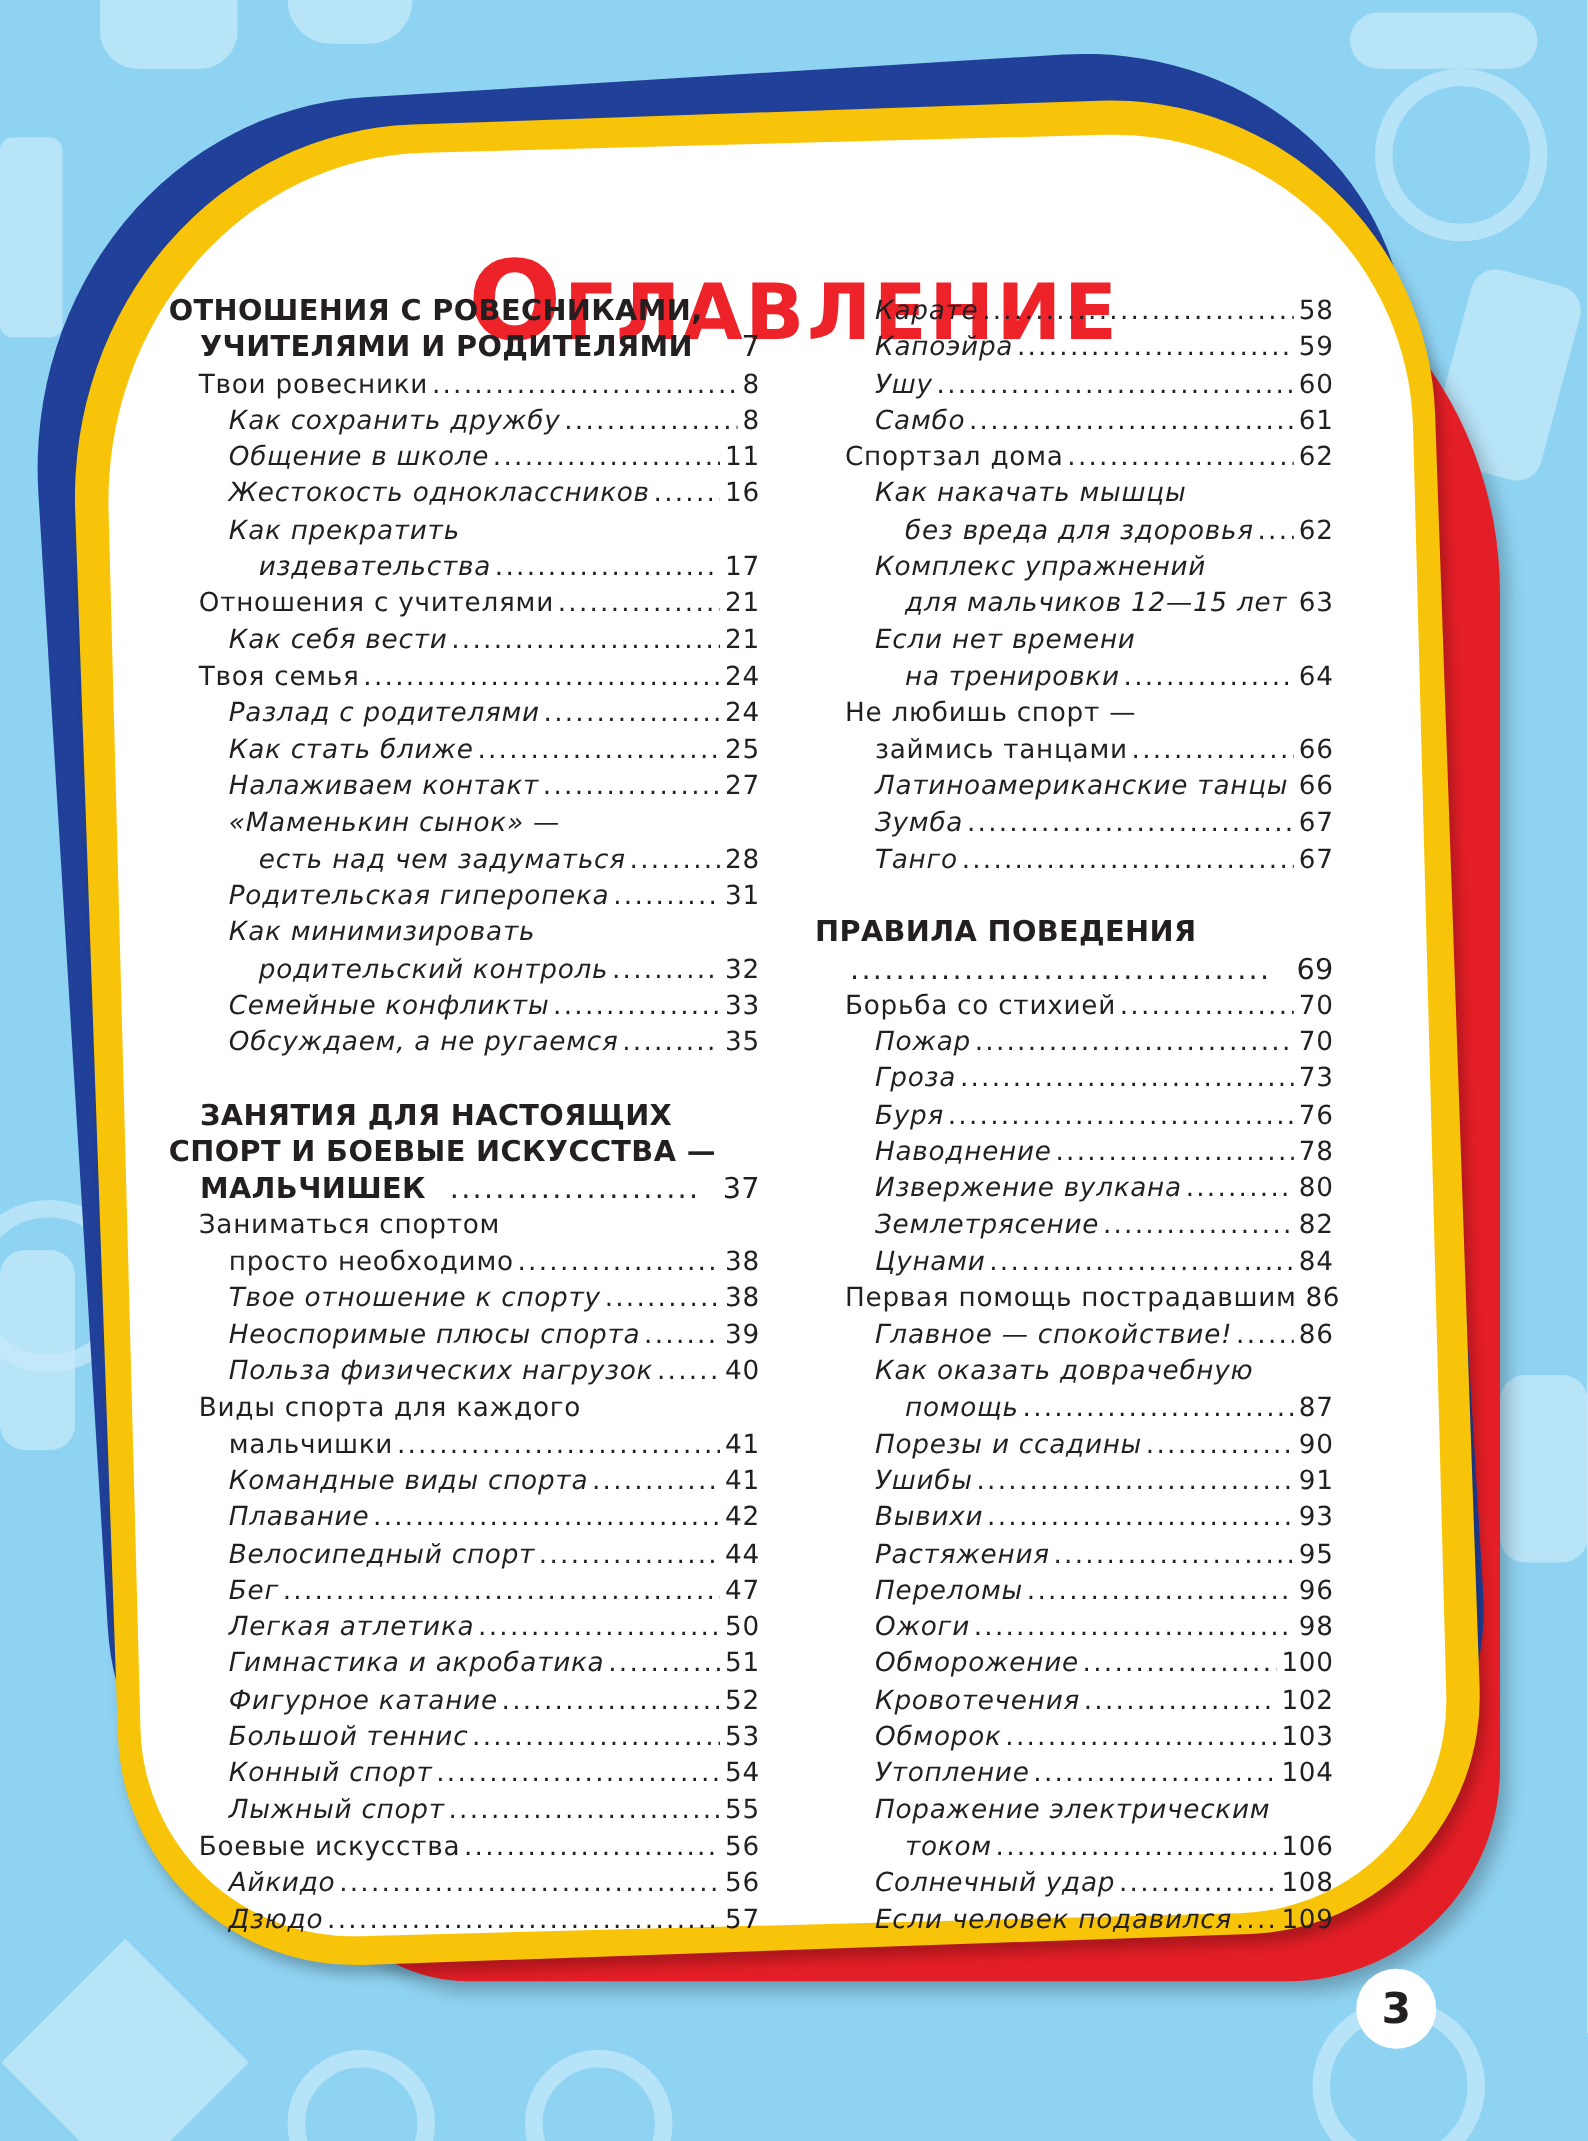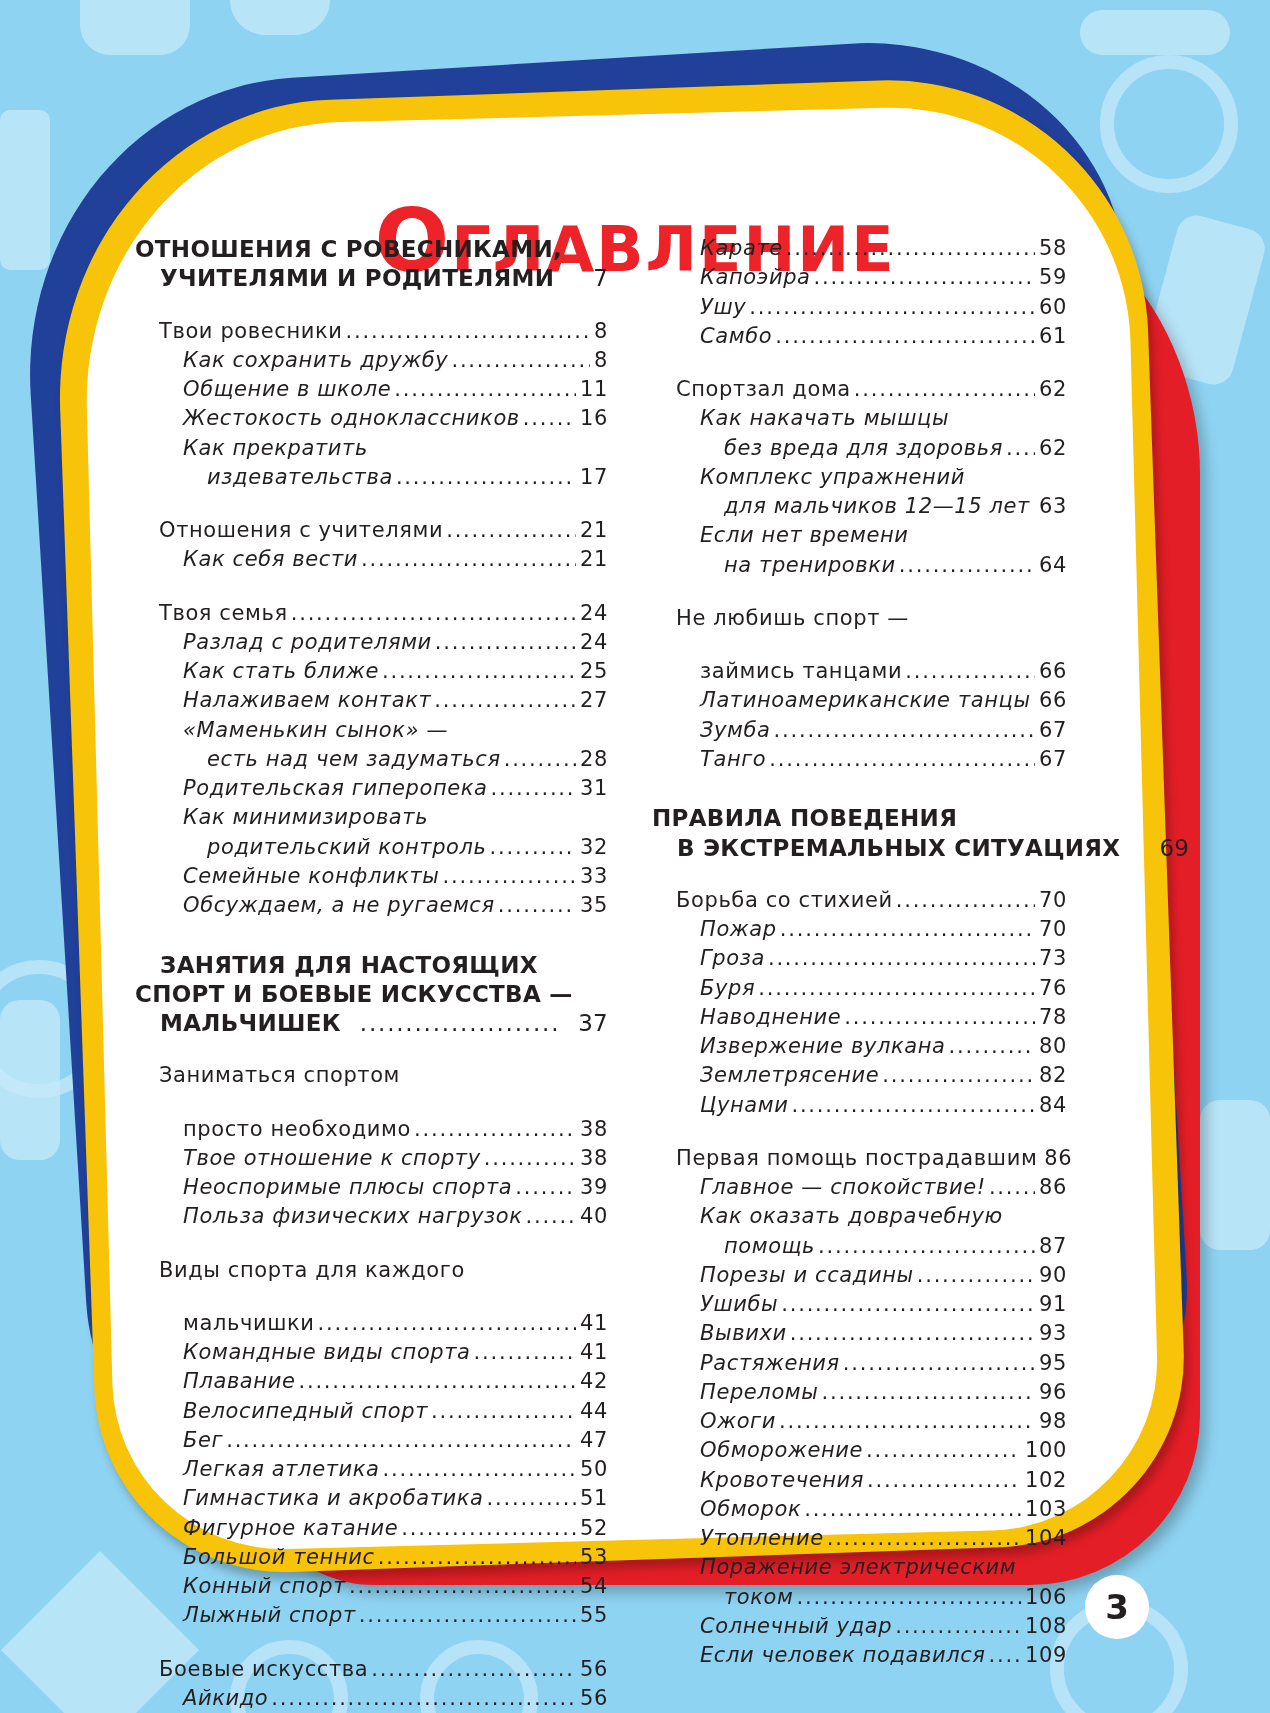--- a/index.html
+++ b/index.html
@@ -44,21 +44,21 @@
     .toc-col { position: absolute; top: 236px; }
     .col-left { left: 135px; width: 473px; }
     .col-right { left: 652px; width: 415px; }
 
     .row {
       display: flex; align-items: baseline; height: 29.25px;
       font-size: 21px; color: #231f20; white-space: nowrap; letter-spacing: 0.6px;
     }
     .row.lvl0 { font-weight: bold; padding-left: 0; font-size: 23px; letter-spacing: 0.3px; }
     .row.lvl0.cont { padding-left: 25px; gap: 16px; }
-    .row.lvl1 { padding-left: 24px; margin-top: 24px; }
+    .row.lvl1 { padding-left: 24px; }
     .row.lvl1.cont { padding-left: 48px; }
     .row.lvl2 { padding-left: 48px; }
     .row.lvl2.cont { padding-left: 72px; }
     .row.italic { font-style: italic; }
     .row.gap { height: 29.25px; }
     .txt { flex: 0 0 auto; }
     .dots {
       flex: 1 1 auto; overflow: hidden; margin: 0 4px 0 3px;
       font-style: normal; font-weight: normal; letter-spacing: 1.8px;
     }
@@ -377,21 +377,20 @@
     <div class="row lvl2 italic">
       <span class="txt">Танго</span>
       <span class="dots"></span>
       <span class="num">67</span>
     </div>
     <div class="row gap"></div>
     <div class="row lvl0">
       <span class="txt">ПРАВИЛА ПОВЕДЕНИЯ</span>
     </div>
     <div class="row lvl0 cont">
-      <span class="txt">В ЭКСТРЕМАЛЬНЫХ СИТУАЦИЯХ</span>
       <span class="dots"></span>
       <span class="num">69</span>
     </div>
     <div class="row lvl1">
       <span class="txt">Борьба со стихией</span>
       <span class="dots"></span>
       <span class="num">70</span>
     </div>
     <div class="row lvl2 italic">
       <span class="txt">Пожар</span>

